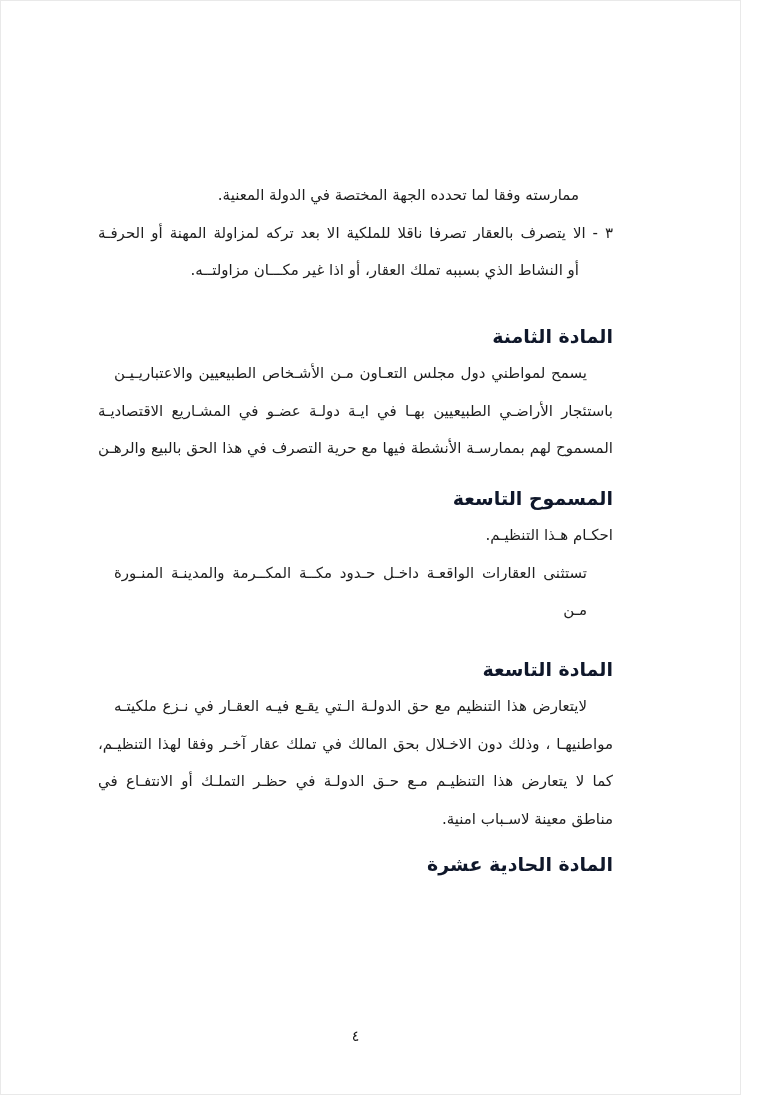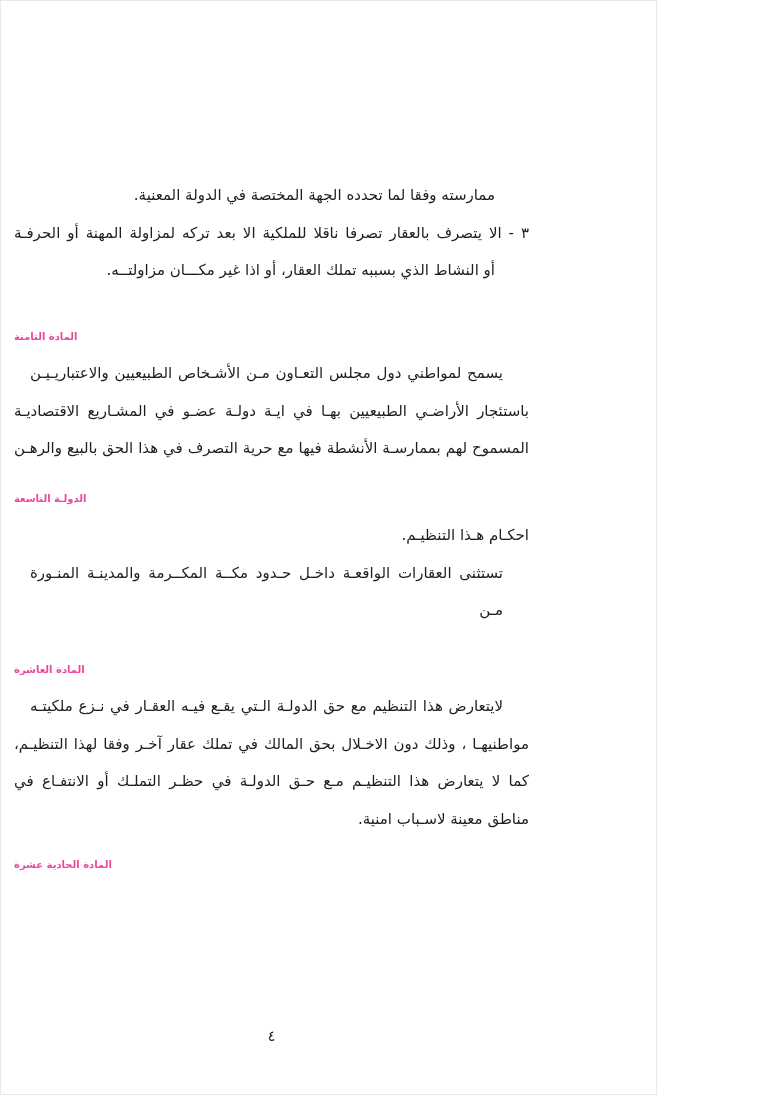--- a/index.html
+++ b/index.html
@@ -2,21 +2,21 @@
 <html lang="ar"><head>
 <meta charset="utf-8">
 <style>
   html, body {
     margin: 0;
     padding: 0;
     background: #ffffff;
   }
   .page {
     position: relative;
-    width: 657px;
+    width: 741px;
     height: 1095px;
     background: #ffffff;
     box-shadow: inset 0 0 0 1px #e9e9e9;
     overflow: hidden;
     font-family: "DejaVu Sans", sans-serif;
     color: #1e1e1e;
   }
   .content {
     position: absolute;
     top: 177px;
@@ -29,24 +29,24 @@
     line-height: 37.5px;
     text-align: justify;
     text-align-last: justify;
     white-space: normal;
   }
   .ln.end  { text-align-last: right; }   
   .ln.first{ padding-right: 26px; margin-left: 16px; }      
   .ln.hang { padding-right: 34px; }      
   .article-title {
     font-weight: bold;
-    font-size: 10px;
+    font-size: 19px;
     line-height: 37.5px;
-    text-align: left;
-    color: #ec4899;
+    text-align: right;
+    color: #0f172a;
     margin: 0;
   }
   .mt-a { margin-top: 28px; }
   .mt-b { margin-top: 12px; }
   .mt-c { margin-top: 21px; }
   .mt-d { margin-top: 8px; }
   .page-number {
     position: absolute;
     top: 1026px;
     right: 128px;
@@ -72,27 +72,27 @@
     </div>
 
     <div>
       <h2 class="article-title mt-a">المادة الثامنة</h2>
       <div class="ln first">يسمح لمواطني دول مجلس التعـاون مـن الأشـخاص الطبيعيين والاعتباريـيـن</div>
       <div class="ln">باستئجار الأراضـي الطبيعيين بهـا في ايـة دولـة عضـو في المشـاريع الاقتصاديـة</div>
       <div class="ln">المسموح لهم بممارسـة الأنشطة فيها مع حرية التصرف في هذا الحق بالبيع والرهـن</div>
     </div>
 
     <div>
-      <h2 class="article-title mt-b">الدولـة التاسعة</h2>
+      <h2 class="article-title mt-b">المسموح التاسعة</h2>
       <div class="ln end">احكـام هـذا التنظيـم.</div>
       <div class="ln first">تستثنى العقارات الواقعـة داخـل حـدود مكــة المكــرمة والمدينـة المنـورة مـن</div>
     </div>
 
     <div>
-      <h2 class="article-title mt-c">المادة العاشرة</h2>
+      <h2 class="article-title mt-c">المادة التاسعة</h2>
       <div class="ln first">لايتعارض هذا التنظيم مع حق الدولـة الـتي يقـع فيـه العقـار في نـزع ملكيتـه</div>
       <div class="ln">مواطنيهـا ، وذلك دون الاخـلال بحق المالك في تملك عقار آخـر وفقا لهذا التنظيـم،</div>
       <div class="ln">كما لا يتعارض هذا التنظيـم مـع حـق الدولـة في حظـر التملـك أو الانتفـاع في</div>
       <div class="ln end">مناطق معينة لاسـباب امنية.</div>
     </div>
 
     <div>
       <h2 class="article-title mt-d">المادة الحادية عشرة</h2>
     </div>
 

